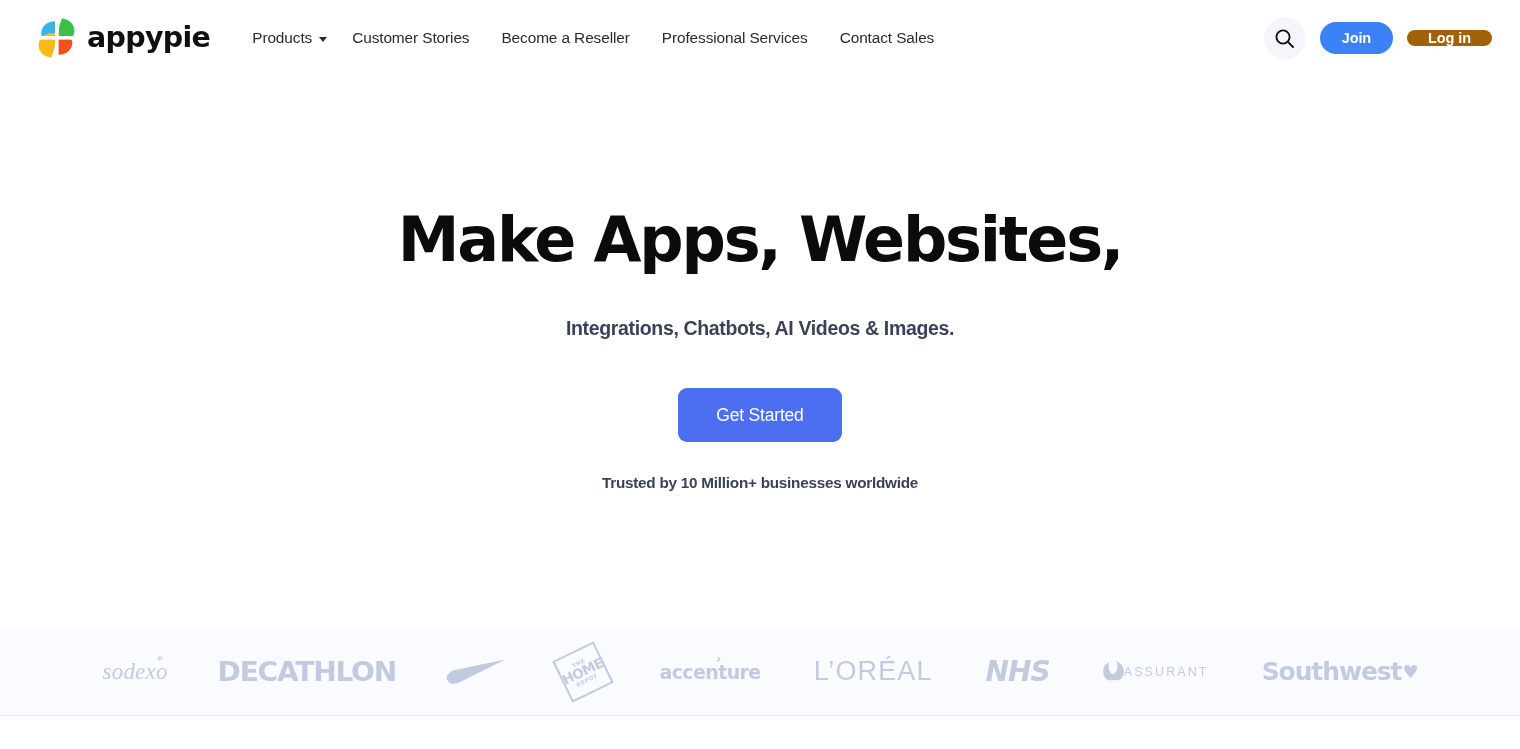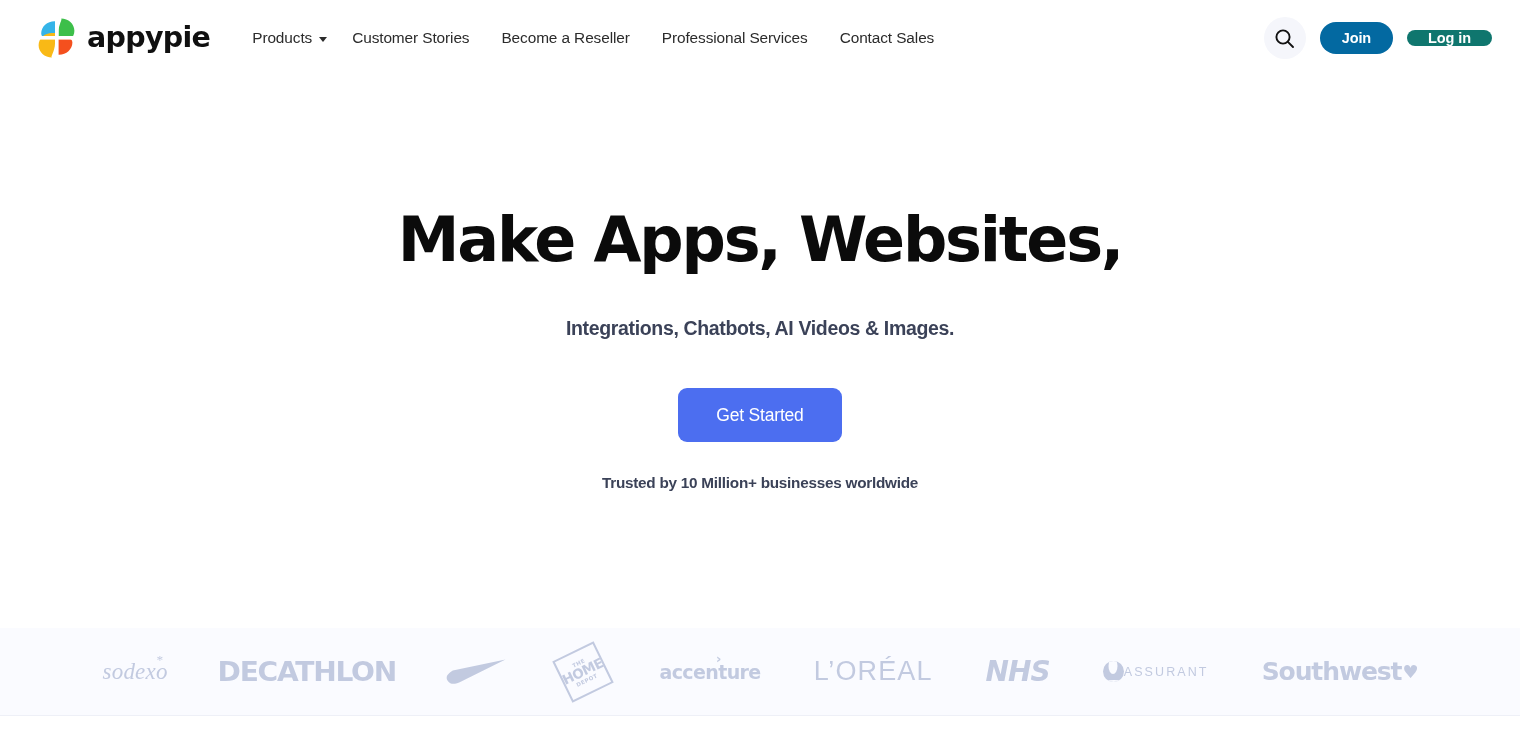--- a/index.html
+++ b/index.html
@@ -110,26 +110,26 @@
     color: #ffffff;
     font-size: 14.5px;
     font-weight: 600;
     cursor: pointer;
     line-height: 1;
     font-family: "Liberation Sans", sans-serif;
     letter-spacing: -0.1px;
   }
 
   .btn-join {
-    background: #0369a1;
+    background: #3b82f6;
     padding: 9px 22px;
   }
 
   .btn-login {
-    background: #0f766e;
+    background: #a16207;
     padding: 1px 21px;
   }
 
   
   .hero {
     flex: 1 1 auto;
     display: flex;
     flex-direction: column;
     align-items: center;
     padding-top: 131px;

